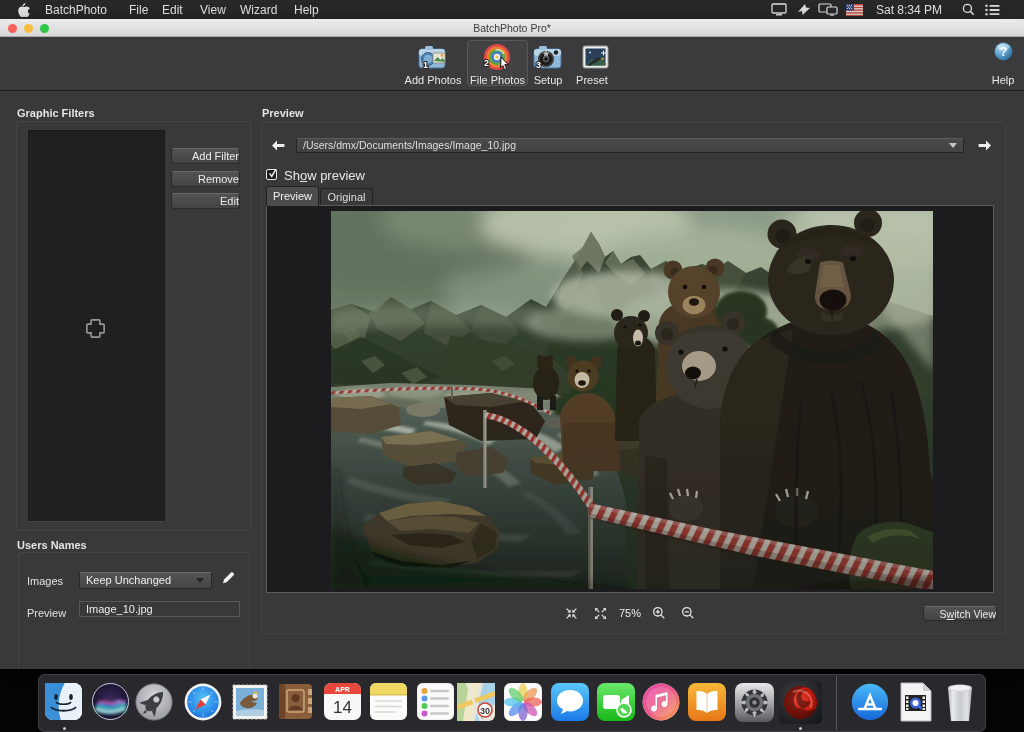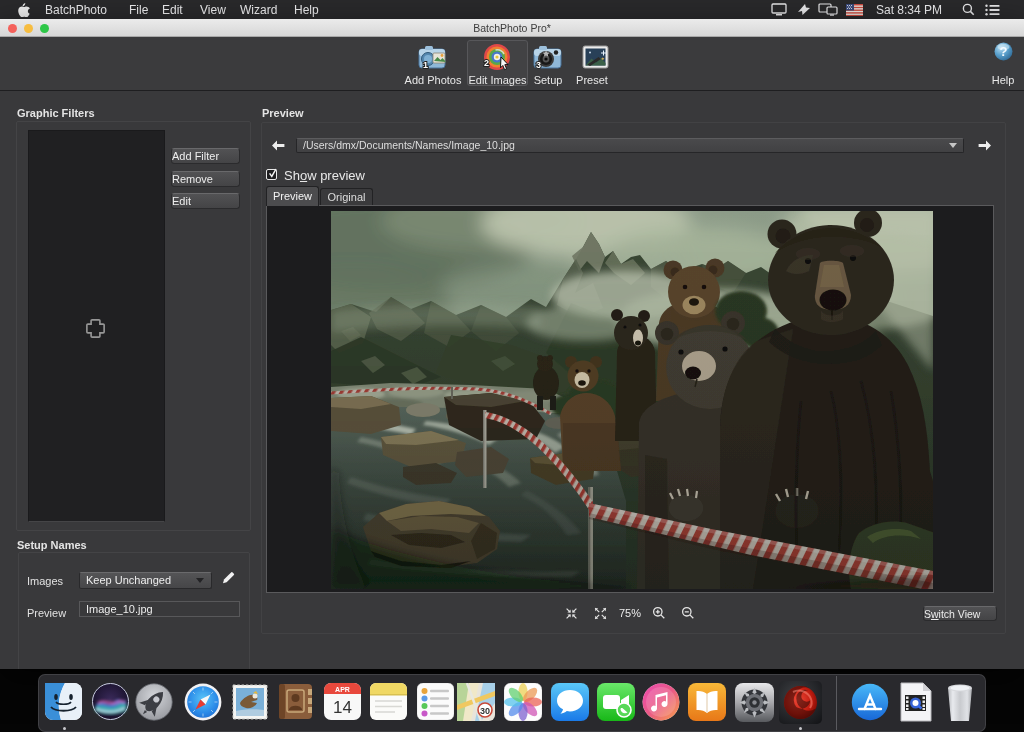--- a/index.html
+++ b/index.html
@@ -6,21 +6,21 @@
 .abs{position:absolute}
 #menubar{position:absolute;left:0;top:0;width:1024px;height:19px;background:#29292b;color:#ebebed;font-size:12px}
 #menubar .mi{position:absolute;top:2.5px;line-height:14px}
 #window{position:absolute;left:0;top:19px;width:1024px;height:650px;background:#39393b;border-radius:0;overflow:hidden;box-shadow:0 10px 30px rgba(0,0,0,0.6)}
 #titlebar{position:absolute;left:0;top:0;width:1024px;height:18px;background:linear-gradient(#ebebeb,#d7d7d7);border-bottom:1px solid #a8a8a8}
 .tl{position:absolute;top:4.5px;width:9px;height:9px;border-radius:50%}
 #titlebar .title{position:absolute;top:3px;width:100%;text-align:center;font-size:10.5px;color:#3c3c3c}
 #toolbar{position:absolute;left:0;top:18px;width:1024px;height:54px;background:#3b3b3d;border-bottom:1px solid #1e1e20}
 #content{position:absolute;left:0;top:73px;width:1024px;height:639px;background:#39393b}
 .lbl{position:absolute;color:#e4e4e4;font-size:11px;font-weight:bold}
-.btn{position:absolute;background:linear-gradient(#525254,#444446);border:1px solid #2b2b2d;border-top-color:#69696b;border-radius:3.5px;color:#ededed;font-size:11px;text-align:left}
+.btn{position:absolute;background:linear-gradient(#525254,#444446);border:1px solid #2b2b2d;border-top-color:#69696b;border-radius:3.5px;color:#ededed;font-size:11px;text-align:right}
 .gbox{position:absolute;border:1px solid #444446;border-radius:2px}
 #dock{position:absolute;left:38px;top:674px;width:948px;height:58px;background:rgba(44,44,48,0.94);border:1px solid rgba(96,96,100,0.45);border-radius:7px}
 .tbl{position:absolute;color:#e8e8e8;font-size:11px;text-align:center}
 </style></head>
 <body>
 
 <div id="menubar">
   <svg class="abs" style="left:17px;top:3px" width="13" height="14" viewBox="0 0 13 15">
       <g fill="#ececec">
         <path d="M8.4 0c.1.9-.26 1.74-.78 2.36-.55.64-1.32 1.1-2.14 1.05-.1-.82.32-1.66.8-2.2C6.82.6 7.66.1 8.4 0z"></path>
@@ -143,53 +143,53 @@
             <stop offset="0" stop-color="#b8dcf0"></stop>
             <stop offset=".5" stop-color="#5aa0cc"></stop>
             <stop offset="1" stop-color="#2a6490"></stop>
           </radialGradient>
         </defs>
       <circle cx="9.5" cy="9.5" r="9" fill="url(#helpg)"></circle>
       <ellipse cx="9.5" cy="5" rx="6" ry="3.2" fill="#d8eef8" opacity=".55"></ellipse>
       <text x="9.5" y="14" text-anchor="middle" font-family="Liberation Sans,sans-serif" font-size="13" font-weight="bold" fill="#f4fbff">?</text>
     </svg>
     <div class="tbl" style="left:404px;top:37px;width:58px">Add Photos</div>
-    <div class="tbl" style="left:467px;top:37px;width:61px">Edit Images</div>
+    <div class="tbl" style="left:467px;top:37px;width:61px">File Photos</div>
     <div class="tbl" style="left:533px;top:37px;width:30px">Setup</div>
     <div class="tbl" style="left:570px;top:37px;width:44px">Preset</div>
     <div class="tbl" style="left:989px;top:37px;width:28px">Help</div>
   </div>
   <div id="content">
 
     <div class="lbl" style="left:17px;top:15px">Graphic Filters</div>
     <div class="gbox" style="left:16px;top:29px;width:235px;height:410px"></div>
     <div class="abs" style="left:28px;top:38px;width:137px;height:392px;background:#202022;border:1px solid #1a1a1c;border-bottom-color:#454547"></div>
     <div class="btn" style="left:171px;top:56px;width:69px;height:16px;line-height:14px">Add Filter</div>
     <div class="btn" style="left:171px;top:79px;width:69px;height:16px;line-height:14px">Remove</div>
     <div class="btn" style="left:171px;top:101px;width:69px;height:16px;line-height:14px">Edit</div>
     <svg class="abs" style="left:84px;top:225px" width="23" height="23" viewBox="0 0 24 24">
         <path d="M8.4 3h7.2a1 1 0 011 1v3.4H20a1 1 0 011 1v7.2a1 1 0 01-1 1h-3.4V20a1 1 0 01-1 1H8.4a1 1 0 01-1-1v-3.4H4a1 1 0 01-1-1V8.4a1 1 0 011-1h3.4V4a1 1 0 011-1z" fill="none" stroke="#969696" stroke-width="1.7"></path>
       </svg>
-    <div class="lbl" style="left:17px;top:447px">Setup Names</div>
+    <div class="lbl" style="left:17px;top:447px">Users Names</div>
     <div class="gbox" style="left:18px;top:460px;width:232px;height:178px"></div>
     <div class="abs" style="left:27px;top:483px;color:#e2e2e2;font-size:11px">Images</div>
     <div class="abs" style="left:79px;top:480px;width:133px;height:17px;background:linear-gradient(#545456,#464648);border:1px solid #29292b;border-top-color:#6a6a6c;border-radius:2.5px;color:#eeeeee;font-size:11px;line-height:15px;padding-left:6px">Keep Unchanged</div>
     <div class="abs" style="left:196px;top:486px;width:0;height:0;border-left:4.5px solid transparent;border-right:4.5px solid transparent;border-top:5.5px solid #232325"></div>
     <svg class="abs" style="left:221px;top:478px" width="15" height="15" viewBox="0 0 15 15">
         <path d="M2 13.2l1-3.6 7.3-7.3a.8.8 0 011.1 0l1.5 1.5a.8.8 0 010 1.1l-7.3 7.3z" fill="#f2f2f2"></path>
       </svg>
     <div class="abs" style="left:27px;top:515px;color:#e2e2e2;font-size:11px">Preview</div>
     <div class="abs" style="left:79px;top:509px;width:161px;height:16px;background:#39393b;border:1px solid #58585a;color:#ededed;font-size:11px;line-height:14px;padding-left:6px">Image_10.jpg</div>
 
     <div class="gbox" style="left:261px;top:30px;width:745px;height:512px;border-color:#424244"></div>
     <div class="lbl" style="left:262px;top:15px">Preview</div>
     <svg class="abs" style="left:271px;top:48px" width="14" height="11" viewBox="0 0 14 11">
         <path d="M6 0.6L1 5.5l5 4.9V7h7.4V4H6z" fill="#ededed"></path>
       </svg>
-    <div class="abs" style="left:296px;top:46px;width:668px;height:15px;background:linear-gradient(#4a4a4c,#414143);border:1px solid #262628;border-top-color:#5c5c5e;border-radius:2px;color:#dedede;font-size:10.5px;line-height:13px;padding-left:6px">/Users/dmx/Documents/Names/Image_10.jpg</div>
+    <div class="abs" style="left:296px;top:46px;width:668px;height:15px;background:linear-gradient(#4a4a4c,#414143);border:1px solid #262628;border-top-color:#5c5c5e;border-radius:2px;color:#dedede;font-size:10.5px;line-height:13px;padding-left:6px">/Users/dmx/Documents/Images/Image_10.jpg</div>
     <div class="abs" style="left:949px;top:51px;width:0;height:0;border-left:4px solid transparent;border-right:4px solid transparent;border-top:5px solid #c6c6c6"></div>
     <svg class="abs" style="left:978px;top:48px" width="14" height="11" viewBox="0 0 14 11">
         <path d="M8 0.6l5 4.9-5 4.9V7H0.6V4H8z" fill="#ededed"></path>
       </svg>
     <div class="abs" style="left:266px;top:77px;width:11px;height:11px;background:#1e1e20;border:1px solid #e8e8e8;border-radius:2px"></div>
     <svg class="abs" style="left:267px;top:75px" width="11" height="13" viewBox="0 0 11 13">
         <path d="M2.6 6.4l2.2 3L9 2" fill="none" stroke="#f4f4f4" stroke-width="1.5"></path>
       </svg>
     <div class="abs" style="left:284px;top:76px;color:#e8e8e8;font-size:13px">Sh<span style="text-decoration:underline">o</span>w preview</div>
 

